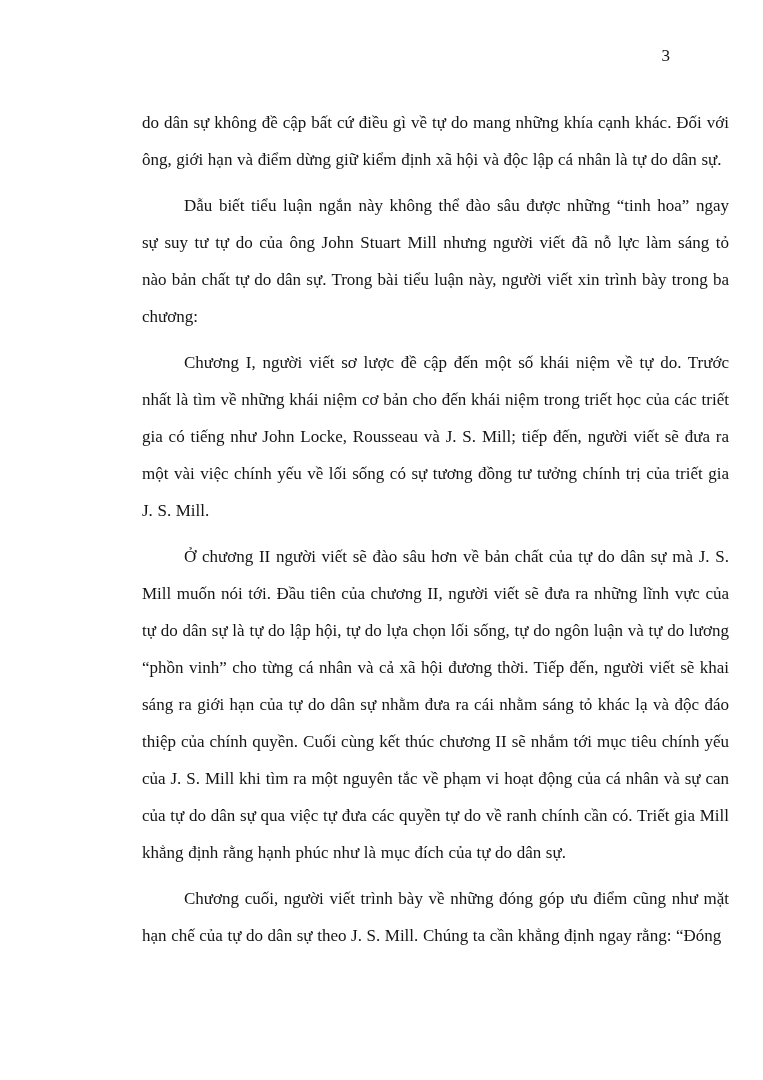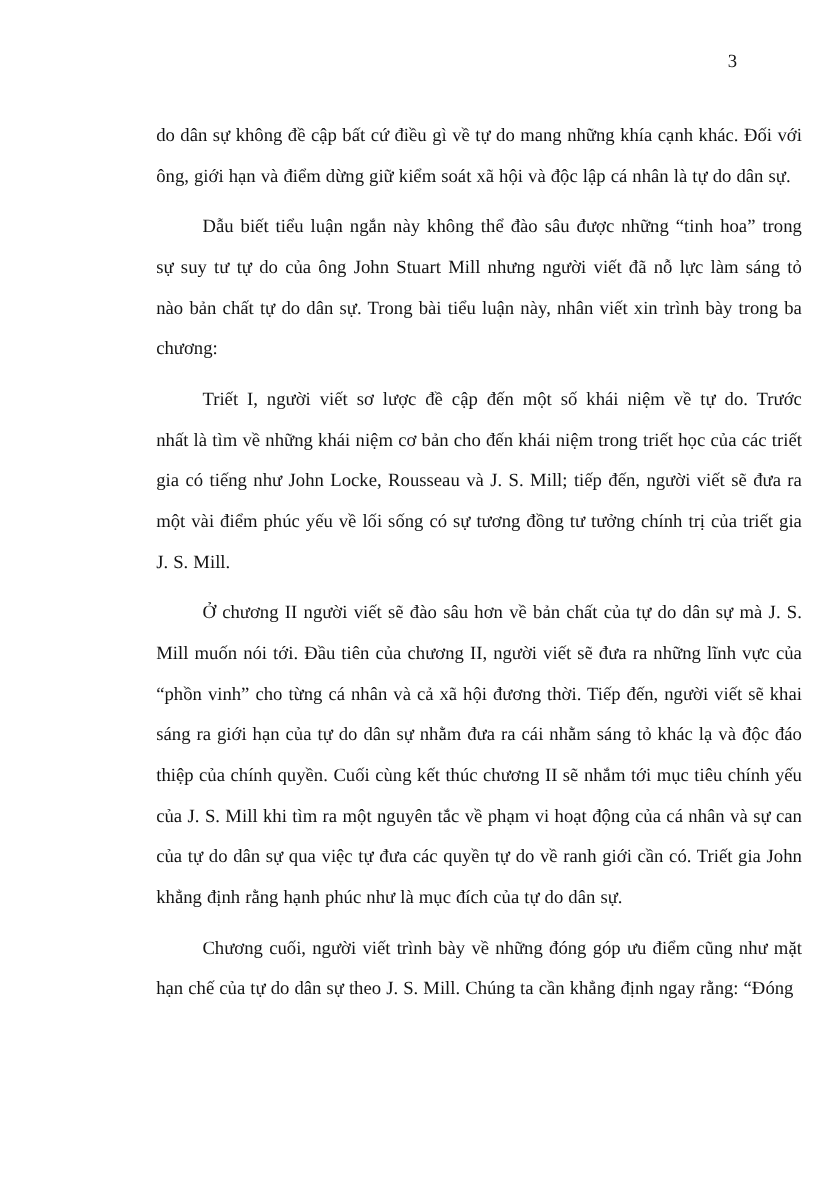--- a/index.html
+++ b/index.html
@@ -57,43 +57,44 @@
   }
 </style>
 </head>
 <body>
 
 <div class="page">
   <div class="page-number">3</div>
   <div class="content" id="content">
       <div class="para">
         <div class="line">do dân sự không đề cập bất cứ điều gì về tự do mang những khía cạnh khác. Đối với</div>
-        <div class="line last">ông, giới hạn và điểm dừng giữ kiểm soát xã hội và độc lập cá nhân là tự do dân sự.</div>
+        <div class="line last">ông, giới hạn và điểm dừng giữ kiểm định xã hội và độc lập cá nhân là tự do dân sự.</div>
       </div>
       <div class="para indented">
-        <div class="line">Dẫu biết tiểu luận ngắn này không thể đào sâu được những “tinh hoa” trong</div>
+        <div class="line">Dẫu biết tiểu luận ngắn này không thể đào sâu được những “tinh hoa” ngay</div>
         <div class="line">sự suy tư tự do của ông John Stuart Mill nhưng người viết đã nỗ lực làm sáng tỏ phần</div>
-        <div class="line">nào bản chất tự do dân sự. Trong bài tiểu luận này, nhân viết xin trình bày trong ba</div>
+        <div class="line">nào bản chất tự do dân sự. Trong bài tiểu luận này, người viết xin trình bày trong ba</div>
         <div class="line last">chương:</div>
       </div>
       <div class="para indented">
-        <div class="line">Triết I, người viết sơ lược đề cập đến một số khái niệm về tự do. Trước</div>
+        <div class="line">Chương I, người viết sơ lược đề cập đến một số khái niệm về tự do. Trước</div>
         <div class="line">nhất là tìm về những khái niệm cơ bản cho đến khái niệm trong triết học của các triết</div>
         <div class="line">gia có tiếng như John Locke, Rousseau và J. S. Mill; tiếp đến, người viết sẽ đưa ra</div>
-        <div class="line">một vài điểm phúc yếu về lối sống có sự tương đồng tư tưởng chính trị của triết gia</div>
+        <div class="line">một vài việc chính yếu về lối sống có sự tương đồng tư tưởng chính trị của triết gia</div>
         <div class="line last">J. S. Mill.</div>
       </div>
       <div class="para indented">
         <div class="line">Ở chương II người viết sẽ đào sâu hơn về bản chất của tự do dân sự mà J. S.</div>
         <div class="line">Mill muốn nói tới. Đầu tiên của chương II, người viết sẽ đưa ra những lĩnh vực của</div>
+        <div class="line">tự do dân sự là tự do lập hội, tự do lựa chọn lối sống, tự do ngôn luận và tự do lương</div>
         <div class="line">“phồn vinh” cho từng cá nhân và cả xã hội đương thời. Tiếp đến, người viết sẽ khai</div>
         <div class="line">sáng ra giới hạn của tự do dân sự nhằm đưa ra cái nhằm sáng tỏ khác lạ và độc đáo</div>
         <div class="line">thiệp của chính quyền. Cuối cùng kết thúc chương II sẽ nhắm tới mục tiêu chính yếu</div>
         <div class="line">của J. S. Mill khi tìm ra một nguyên tắc về phạm vi hoạt động của cá nhân và sự can</div>
-        <div class="line">của tự do dân sự qua việc tự đưa các quyền tự do về ranh giới cần có. Triết gia John</div>
+        <div class="line">của tự do dân sự qua việc tự đưa các quyền tự do về ranh chính cần có. Triết gia Mill</div>
         <div class="line last">khẳng định rằng hạnh phúc như là mục đích của tự do dân sự.</div>
       </div>
       <div class="para indented">
         <div class="line">Chương cuối, người viết trình bày về những đóng góp ưu điểm cũng như mặt</div>
         <div class="line last">hạn chế của tự do dân sự theo J. S. Mill. Chúng ta cần khẳng định ngay rằng: “Đóng</div>
       </div>
     </div>
 </div>
 
 </body></html>

